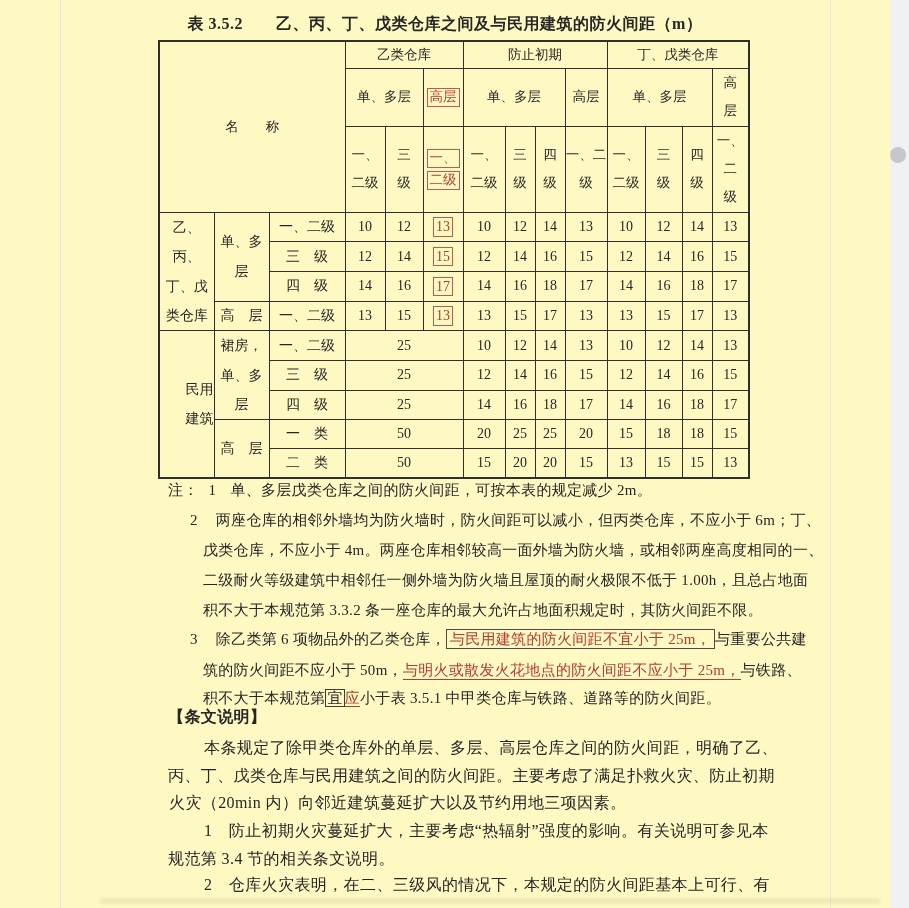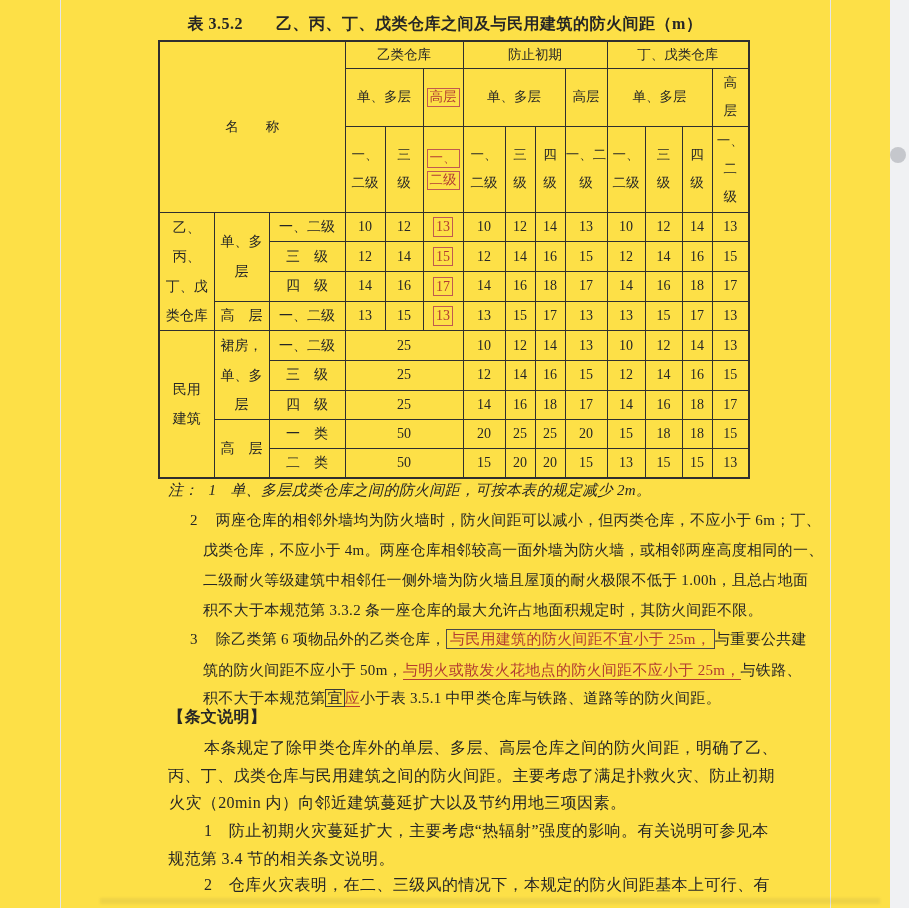--- a/index.html
+++ b/index.html
@@ -1,18 +1,18 @@
 <!DOCTYPE html>
 <html><head>
 <meta charset="utf-8">
 <style>
   html,body{margin:0;padding:0;}
   body{width:909px;height:908px;overflow:hidden;background:#ffffff;
        font-family:"Liberation Serif","DejaVu Serif",serif;color:#262626;}
-  .page{position:absolute;left:0;top:0;width:909px;height:908px;background:#fde047;}
+  .page{position:absolute;left:0;top:0;width:909px;height:908px;background:#fef9c3;}
   .edge-line{position:absolute;top:0;bottom:0;width:1px;background:#e6e6e6;}
   .scroll-strip{position:absolute;right:0;top:0;width:19px;height:908px;background:#f0f1f3;}
   .scroll-thumb{position:absolute;left:890px;top:147px;width:16px;height:16px;border-radius:50%;background:#c5c7cc;}
   .bottom-smudge{position:absolute;left:100px;top:898px;width:780px;height:6px;background:rgba(60,60,60,0.08);filter:blur(1px);}
 
   .doc-title{position:absolute;left:60px;top:14px;width:770px;text-align:center;
              font-size:16px;font-weight:bold;letter-spacing:.5px;white-space:nowrap;}
 
   table.fire{position:absolute;left:158px;top:40px;border-collapse:collapse;table-layout:fixed;
              font-size:13.5px;text-align:center;}
@@ -165,21 +165,21 @@
       <td>15</td>
       <td>17</td>
       <td>13</td>
       <td>13</td>
       <td>15</td>
       <td>17</td>
       <td>13</td>
     </tr>
 
     <tr class="dr">
-      <td class="pre" rowspan="5" style="line-height:2.1;">民用
+      <td class="pre" rowspan="5" style="line-height:2.1;text-align:right;">民用
 建筑</td>
       <td class="pre" rowspan="3" style="line-height:2.1;">裙房，
 单、多
 层</td>
       <td>一、二级</td>
       <td colspan="3">25</td>
       <td>10</td>
       <td>12</td>
       <td>14</td>
       <td>13</td>
@@ -233,21 +233,21 @@
       <td>20</td>
       <td>15</td>
       <td>13</td>
       <td>15</td>
       <td>15</td>
       <td>13</td>
     </tr>
   </tbody>
     </table>
 
-  <div class="txt" style="left:168px;top:481px;font-style:italic;">
+  <div class="txt" style="left:168px;top:481px;">
     <span>注：</span><span class="nnum">1</span><span>单、多层戊类仓库之间的防火间距，可按本表的规定减少 2m。</span>
   </div>
   <div class="txt" style="left:190px;top:511px;">
     <span>2</span><span style="display:inline-block;width:18px;"></span><span>两座仓库的相邻外墙均为防火墙时，防火间距可以减小，但丙类仓库，不应小于 6m；丁、</span>
   </div>
   <div class="txt" style="left:203px;top:541px;">戊类仓库，不应小于 4m。两座仓库相邻较高一面外墙为防火墙，或相邻两座高度相同的一、</div>
   <div class="txt" style="left:203px;top:571px;">二级耐火等级建筑中相邻任一侧外墙为防火墙且屋顶的耐火极限不低于 1.00h，且总占地面</div>
   <div class="txt" style="left:203px;top:601px;">积不大于本规范第 3.3.2 条一座仓库的最大允许占地面积规定时，其防火间距不限。</div>
   <div class="txt" style="left:190px;top:630px;">
     <span>3</span><span style="display:inline-block;width:18px;"></span><span>除乙类第 6 项物品外的乙类仓库，</span><span class="phrase-box">与民用建筑的防火间距不宜小于 25m，</span><span>与重要公共建</span>

